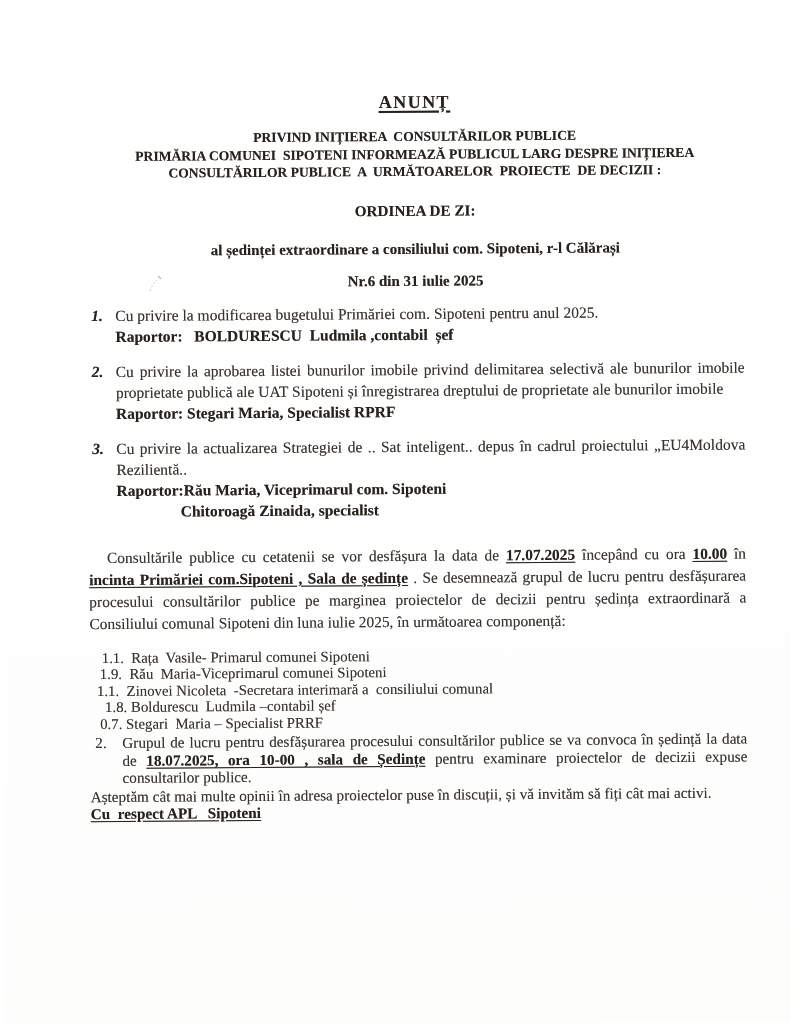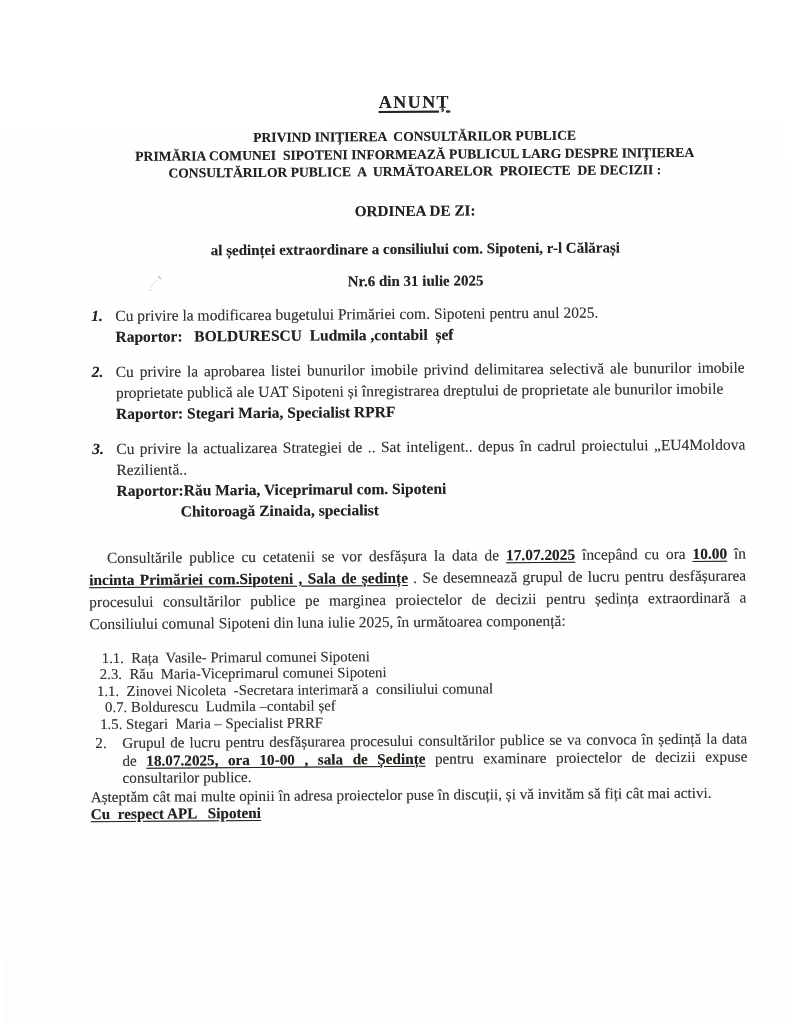--- a/index.html
+++ b/index.html
@@ -188,24 +188,24 @@
         <div class="raportor2">Chitoroagă Zinaida, specialist</div>
       </div>
     </div>
 
   </div>
 
   <p class="consult"><span>Consultările publice cu cetatenii se vor desfășura la data de </span><span class="bu">17.07.2025</span><span> începând cu ora </span><span class="bu">10.00</span><span> în </span><span class="bu">incinta Primăriei com.Sipoteni , Sala de ședințe</span><span> .  Se desemnează grupul de lucru pentru desfășurarea procesului consultărilor publice pe marginea proiectelor de decizii pentru ședința  extraordinară a Consiliului comunal Sipoteni din luna iulie 2025, în următoarea componență:</span></p>
 
   <div class="members">
     <div class="member-row"><span class="member-num">1.1.</span><span>  Rața  Vasile- Primarul comunei Sipoteni</span></div>
-    <div class="member-row"><span class="member-num">2.3.</span><span>  Rău  Maria-Viceprimarul comunei Sipoteni</span></div>
+    <div class="member-row"><span class="member-num">1.9.</span><span>  Rău  Maria-Viceprimarul comunei Sipoteni</span></div>
     <div class="member-row"><span class="member-num">1.1.</span><span>  Zinovei Nicoleta  -Secretara interimară a  consiliului comunal</span></div>
-    <div class="member-row"><span class="member-num">0.7.</span><span> Boldurescu  Ludmila –contabil șef</span></div>
-    <div class="member-row"><span class="member-num">1.5.</span><span> Stegari  Maria – Specialist PRRF</span></div>
+    <div class="member-row"><span class="member-num">1.8.</span><span> Boldurescu  Ludmila –contabil șef</span></div>
+    <div class="member-row"><span class="member-num">0.7.</span><span> Stegari  Maria – Specialist PRRF</span></div>
   </div>
 
   <div class="second-item">
     <div class="second-num">2.</div>
     <div class="second-body"><span>Grupul de lucru pentru desfășurarea procesului consultărilor publice se va convoca în ședință la data de </span><span class="bu">18.07.2025, ora 10-00 , sala de Ședințe</span><span> pentru examinare proiectelor de decizii expuse consultarilor publice.</span></div>
   </div>
 
   <div class="appeal">Așteptăm cât mai multe opinii în adresa proiectelor puse în discuții, și vă invităm să fiți cât mai activi.</div>
   <div class="signoff">Cu  respect APL   Sipoteni</div>
 

